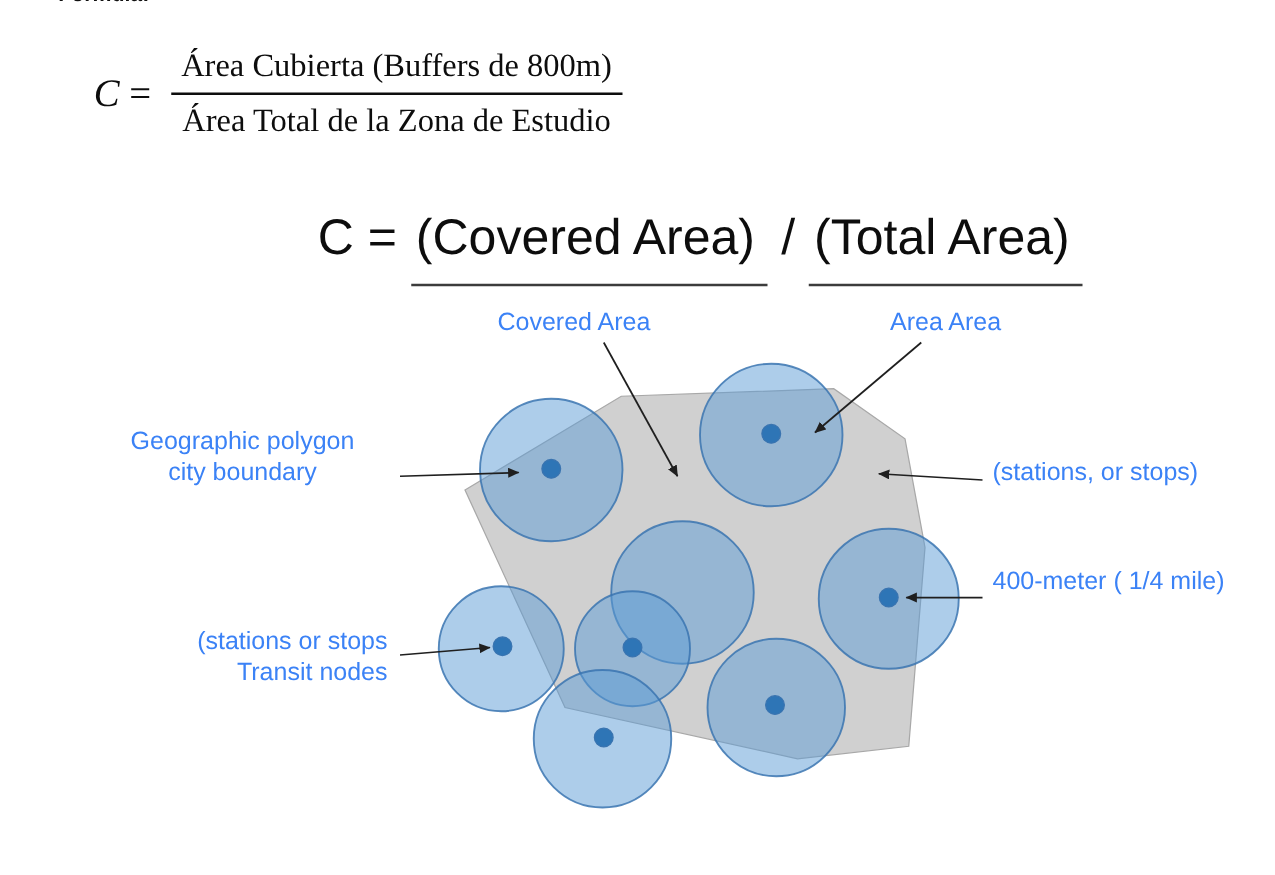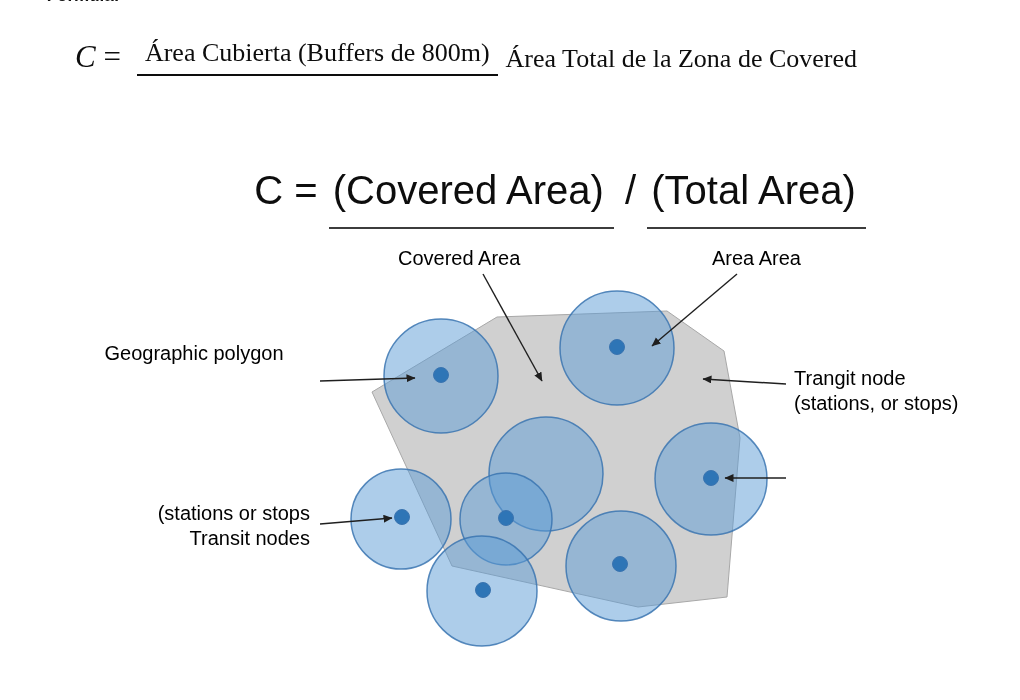--- a/index.html
+++ b/index.html
@@ -13,53 +13,53 @@
     font-size:17px;font-weight:700;white-space:pre;
   }
   
   .formula-es{
     position:absolute;left:75px;top:38px;
     display:flex;align-items:center;gap:16px;
     font-family:"Liberation Serif",serif;font-size:26px;color:#0d0d0d;
   }
   .formula-es .lhs{font-size:31px;white-space:pre;}
   .formula-es .lhs i{font-style:italic;}
-  .formula-es .frac{display:flex;text-align:center;}
+  .formula-es .frac{display:flex;flex-direction:column;text-align:center;}
   .formula-es .num{padding:0 8px 6px 8px;border-bottom:2px solid #0d0d0d;}
   .formula-es .den{padding:6px 8px 0 8px;}
   
   .formula-en{
     position:absolute;left:100px;right:0;top:168px;
     text-align:center;font-size:40px;color:#0d0d0d;white-space:pre;
   }
   .formula-en .u{
     border-bottom:2px solid #3c3c3c;
     padding:0 10px 15px 4px;
   }
   
-  .lbl{position:absolute;font-size:20px;line-height:1.25;color:#000000;}
+  .lbl{position:absolute;font-size:20px;line-height:1.25;color:#3b82f6;}
   .covered-lbl{left:398px;top:246px;}
   .total-lbl{left:712px;top:246px;}
   .boundary-lbl{left:78px;width:232px;top:341px;text-align:center;}
   .trangit-lbl{left:794px;top:366px;}
   .buffer-lbl{left:794px;top:453px;}
   .transit-left-lbl{left:78px;width:232px;top:501px;text-align:right;}
   
   .diagram{position:absolute;left:0;top:0;}
 </style>
 </head>
 <body>
 
 <div class="bullet-line"><span>•</span><span> Formula:</span></div>
 
 <div class="formula-es">
   <span class="lhs"><i>C</i><span> =</span></span>
   <span class="frac">
     <span class="num">Área Cubierta (Buffers de 800m)</span>
-    <span class="den">Área Total de la Zona de Covered</span>
+    <span class="den">Área Total de la Zona de Estudio</span>
   </span>
 </div>
 
 <div class="formula-en"><span>C = </span><span class="u">(Covered Area)</span><span> / </span><span class="u">(Total Area)</span></div>
 
 <svg class="diagram" width="1020" height="700" viewBox="0 0 1020 700">
   <defs>
     <marker id="arrowhead" markerWidth="11" markerHeight="9" refX="8.5" refY="4" orient="auto" markerUnits="userSpaceOnUse">
       <path d="M0,0 L9,4 L0,8 Z" fill="#1f1f1f"></path>
     </marker>
@@ -96,26 +96,27 @@
     <line x1="786" y1="478" x2="725" y2="478" marker-end="url(#arrowhead)" stroke="#1f1f1f"></line>
     <line x1="320" y1="524" x2="392" y2="518" marker-end="url(#arrowhead)" stroke="#1f1f1f"></line>
   </g>
 </svg>
 
 <div class="lbl covered-lbl">Covered Area</div>
 <div class="lbl total-lbl">Area Area</div>
 
 <div class="lbl boundary-lbl">
   <div>Geographic polygon</div>
+  <div>city boundary</div>
 </div>
 
 <div class="lbl trangit-lbl">
-  <div>Trangit node</div>
   <div>(stations, or stops)</div>
 </div>
 
 <div class="lbl buffer-lbl">
+  <div>400-meter ( 1/4 mile)</div>
 </div>
 
 <div class="lbl transit-left-lbl">
   <div>(stations or stops</div>
   <div>Transit nodes</div>
 </div>
 
 </body></html>

